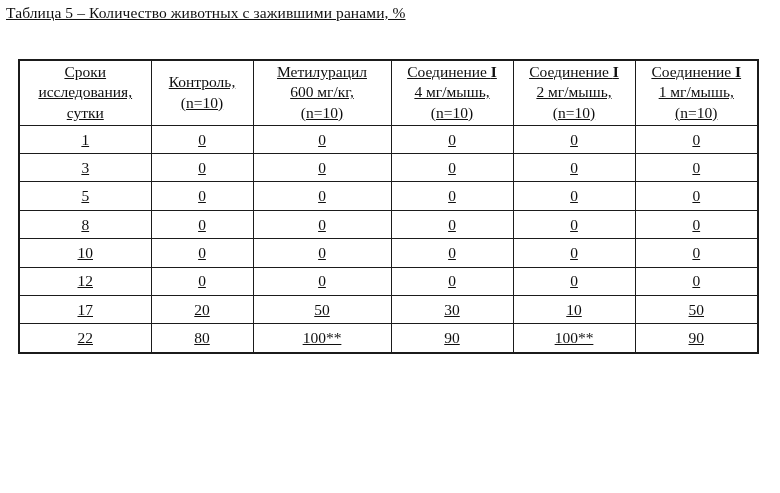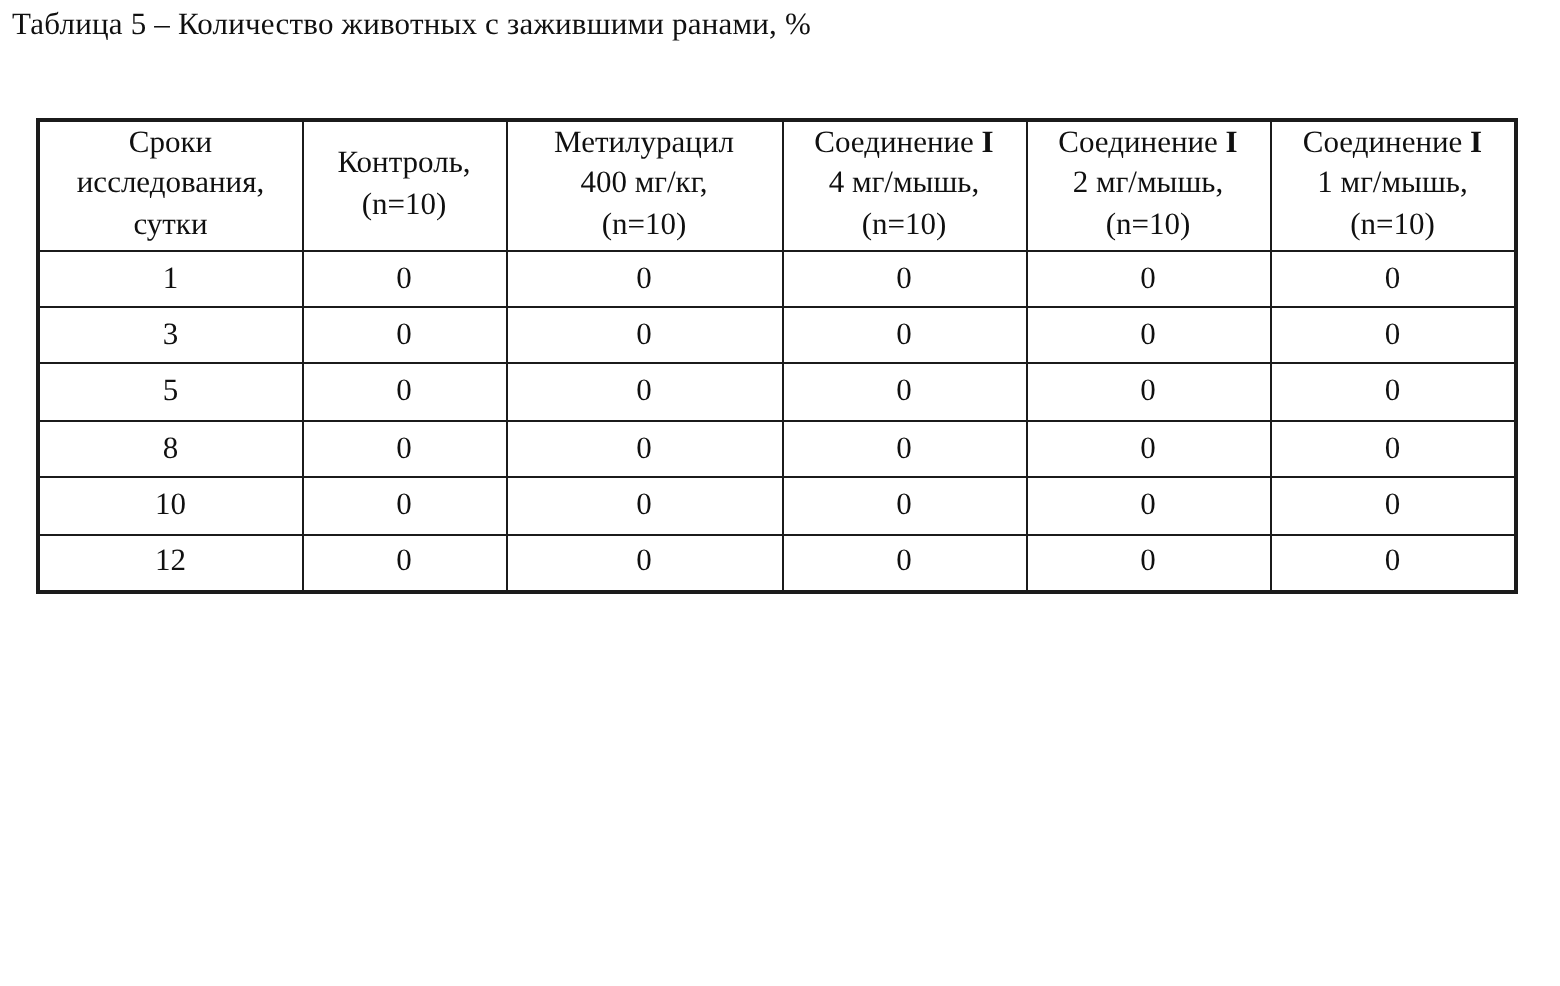--- a/index.html
+++ b/index.html
@@ -7,21 +7,21 @@
     --text:#101010;
     --bg:#ffffff;
   }
   html,body{margin:0;padding:0;}
   body{
     width:780px;height:493px;overflow:hidden;
     background:var(--bg);
     font-family:"Liberation Serif","DejaVu Serif",serif;
     color:var(--text);
   }
-  .page{padding:3px 0 0 5px;}
+  .page{padding:3px 0 0 5px;text-decoration:underline;}
   .caption{
     font-size:15.5px;
     line-height:1.2;
     margin:1px 0 4px 1px;
     letter-spacing:.1px;
     white-space:nowrap;
   }
   table.data-table{
     border-collapse:collapse;
     table-layout:fixed;
@@ -68,21 +68,21 @@
         <col style="width:123px">
     </colgroup>
     <thead>
       <tr>
         <th class="pre">Сроки
 исследования,
 сутки</th>
         <th class="pre">Контроль,
 (n=10)</th>
         <th class="pre">Метилурацил
-400 мг/кг,
+600 мг/кг,
 (n=10)</th>
         <th><span>Соединение </span><b>I</b><span class="pre">
 4 мг/мышь,
 (n=10)</span></th>
         <th><span>Соединение </span><b>I</b><span class="pre">
 2 мг/мышь,
 (n=10)</span></th>
         <th><span>Соединение </span><b>I</b><span class="pre">
 1 мг/мышь,
 (n=10)</span></th>
@@ -130,16 +130,32 @@
           <td>0</td>
         </tr>
         <tr>
           <td>12</td>
           <td>0</td>
           <td>0</td>
           <td>0</td>
           <td>0</td>
           <td>0</td>
         </tr>
+        <tr>
+          <td>17</td>
+          <td>20</td>
+          <td>50</td>
+          <td>30</td>
+          <td>10</td>
+          <td>50</td>
+        </tr>
+        <tr>
+          <td>22</td>
+          <td>80</td>
+          <td>100**</td>
+          <td>90</td>
+          <td>100**</td>
+          <td>90</td>
+        </tr>
       </tbody>
   </table>
 
 </div>
 
 </body></html>

